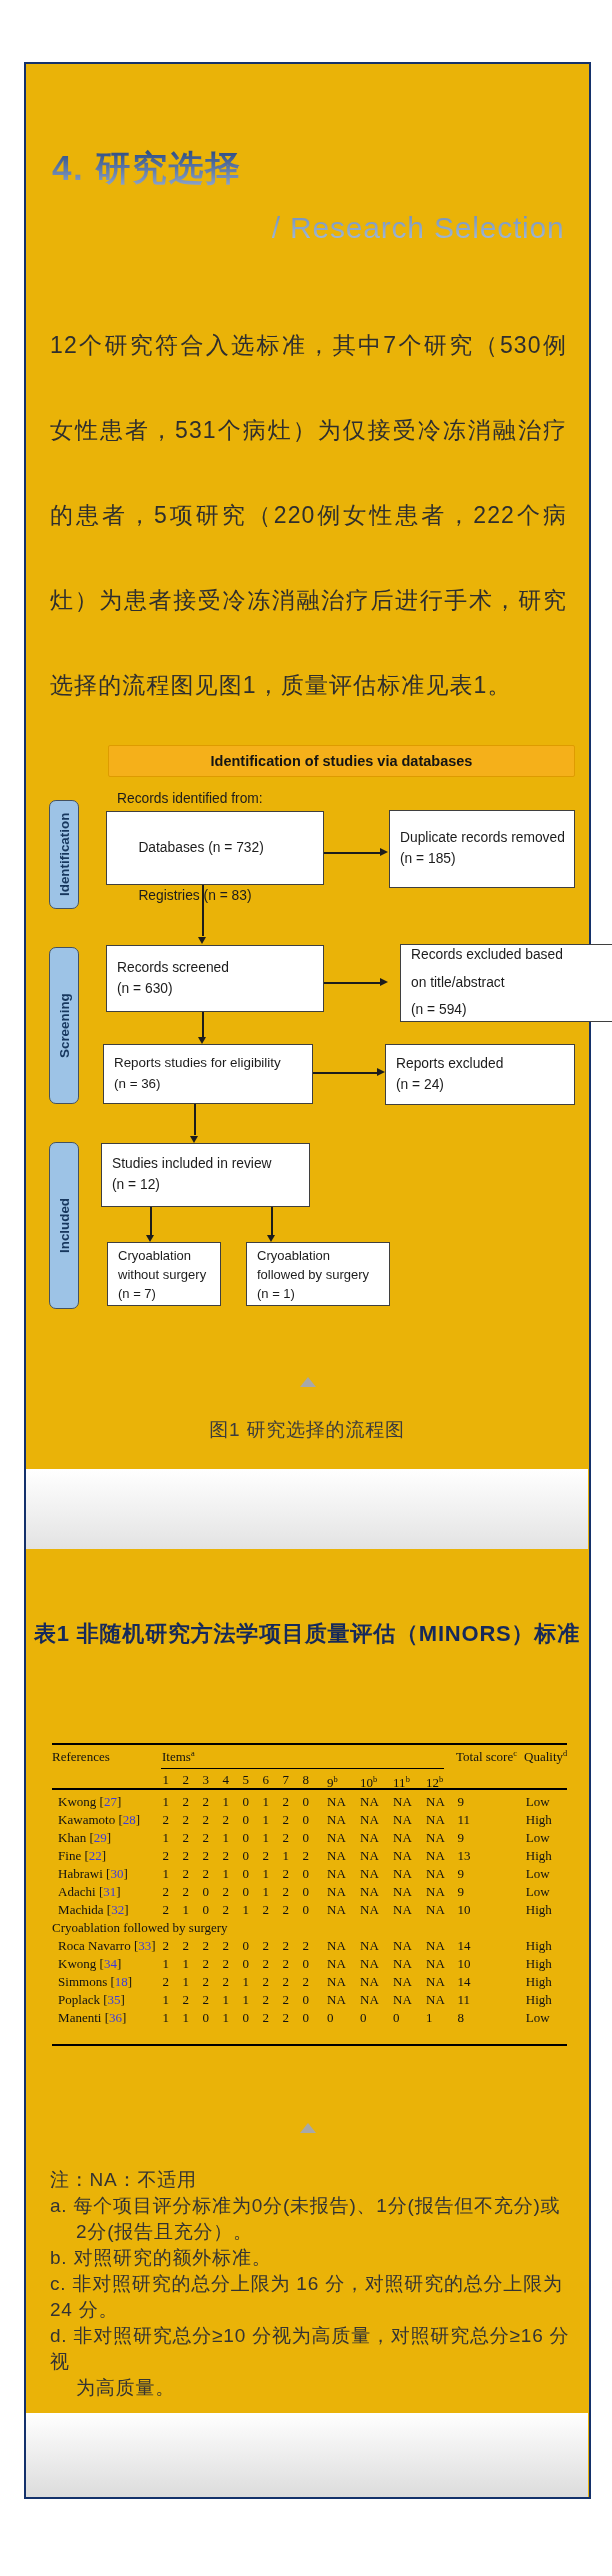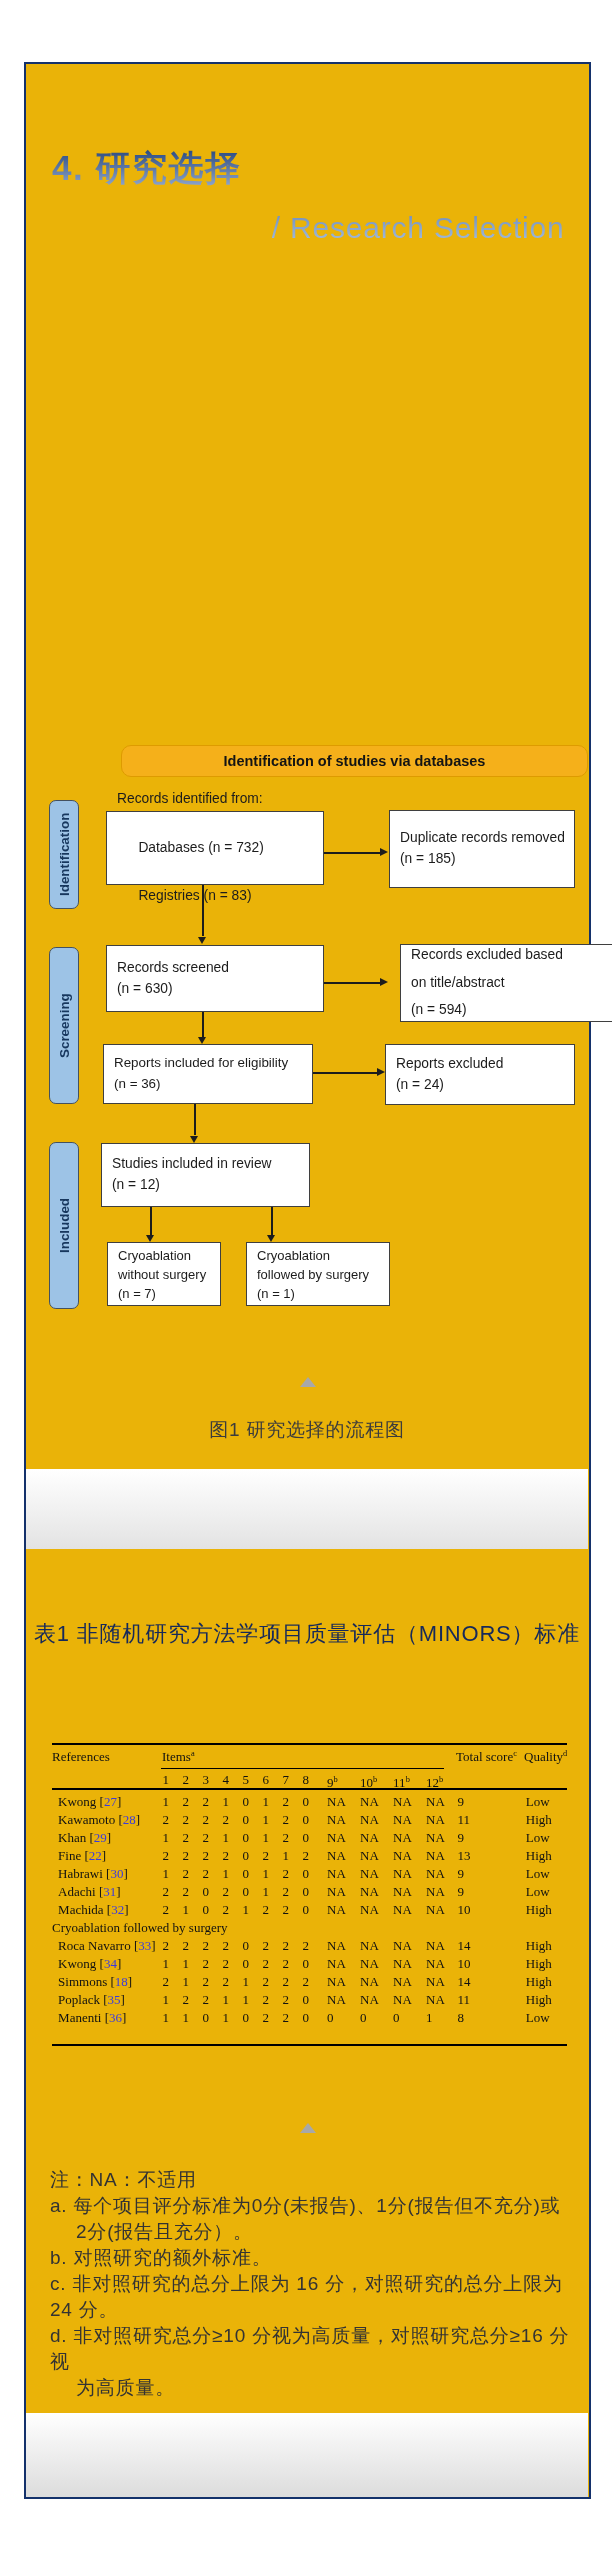--- a/index.html
+++ b/index.html
@@ -14,22 +14,22 @@
     -webkit-background-clip:text;background-clip:text;-webkit-text-fill-color:transparent;color:#35548c;}
   .sec-sub{position:absolute;right:24.5px;top:147px;font-size:30px;font-weight:400;letter-spacing:0.8px;
     background:linear-gradient(180deg,#6d8cba,#a9c0de);
     -webkit-background-clip:text;background-clip:text;-webkit-text-fill-color:transparent;color:#7f9cc4;}
 
   
   .para{position:absolute;left:24px;top:239px;width:517px;font-size:23px;line-height:85px;
         letter-spacing:1.1px;text-align:justify;color:#2e2e2e;}
 
   
-  .flow-header{position:absolute;left:95px;top:681px;width:467px;height:32px;background:#F5B01A;
-    border:1.5px solid #DE9B00;border-radius:10px;display:flex;align-items:center;justify-content:center;
+  .flow-header{position:absolute;left:82px;top:681px;width:467px;height:32px;background:#F5B01A;
+    border:1.5px solid #DE9B00;border-radius:2px;display:flex;align-items:center;justify-content:center;
     font-size:14.5px;font-weight:bold;color:#141414;box-sizing:border-box;}
   .vlabel{position:absolute;left:23px;width:30px;background:#9DC3E6;border:1.5px solid #44515f;
     border-radius:6.9px;box-sizing:border-box;display:flex;align-items:center;justify-content:center;
     writing-mode:vertical-rl;transform:rotate(180deg);font-size:13.4px;font-weight:bold;color:#17375E;}
   .v-id{top:736px;height:109px;}
   .v-scr{top:883px;height:157px;}
   .v-inc{top:1078px;height:167px;}
   .fbox{position:absolute;background:#fff;border:1.5px solid #3f3f3f;box-sizing:border-box;
     display:flex;flex-direction:column;justify-content:center;padding-left:10px;padding-right:3.1px;
     font-size:13.8px;line-height:20.7px;color:#1c1c1c;}
@@ -59,21 +59,21 @@
   .tri1{left:274px;top:1313px;} .tri2{left:274px;top:2059px;}
   .fig-caption{position:absolute;left:0;top:1353px;width:562px;text-align:center;
        font-size:19px;color:#3c3c3c;letter-spacing:0.8px;}
   .grad1{position:absolute;left:0;top:1405px;width:562px;height:80px;
        background:linear-gradient(180deg,#ffffff,#e3e3e3);}
   .grad2{position:absolute;left:0;bottom:0;width:562px;height:84px;
        background:linear-gradient(180deg,#ffffff,#dcdcdc);}
 
   
   .tbl-title{position:absolute;left:0;top:1555px;width:562px;text-align:center;
-       font-size:22px;font-weight:normal;color:#16295a;letter-spacing:0.8px;}
+       font-size:22px;font-weight:bold;color:#16295a;letter-spacing:0.8px;}
   .minors{position:absolute;left:26px;top:1679px;width:515px;height:306px;
        font-family:"Liberation Serif",serif;font-size:13px;color:#111;}
   .rule{position:absolute;left:0;width:515px;background:#000;}
   .rule-top{top:0;height:1.5px;}
   .rule-items{top:25px;left:109px;width:283px;height:0.8px;}
   .rule-thick{top:45px;height:2.3px;}
   .rule-bot{top:301px;height:1.5px;}
   .h1{position:absolute;top:6.1px;white-space:nowrap;}
   .h1 sup,.minors sup{font-size:8.4px;}
   .h-refs{left:0;} .h-items{left:110px;} .h-total{left:404px;} .h-quality{left:472px;}
@@ -95,20 +95,21 @@
   .note-ind{padding-left:26px;}
 </style>
 </head>
 <body>
 
 <div class="frame">
 
   <div class="sec-title">4. 研究选择</div>
   <div class="sec-sub">/ Research Selection</div>
 
+  <div class="para">12个研究符合入选标准，其中7个研究（530例女性患者，531个病灶）为仅接受冷冻消融治疗的患者，5项研究（220例女性患者，222个病灶）为患者接受冷冻消融治疗后进行手术，研究选择的流程图见图1，质量评估标准见表1。</div>
 
   <div class="flow-header">Identification of studies via databases</div>
 
   <div class="vlabel v-id">Identification</div>
   <div class="vlabel v-scr">Screening</div>
   <div class="vlabel v-inc">Included</div>
 
   <div class="fbox b-identified">
     <div>Records identified from:</div>
     <div class="ind">Databases (n = 732)</div>
@@ -121,21 +122,21 @@
   <div class="fbox b-screened">
     <div>Records screened</div>
     <div>(n = 630)</div>
   </div>
   <div class="fbox b-excl-ta">
     <div>Records excluded based</div>
     <div>on title/abstract</div>
     <div>(n = 594)</div>
   </div>
   <div class="fbox b-assessed">
-    <div>Reports included for eligibility</div>
+    <div>Reports studies for eligibility</div>
     <div>(n = 36)</div>
   </div>
   <div class="fbox b-rep-excl">
     <div>Reports excluded</div>
     <div>(n = 24)</div>
   </div>
   <div class="fbox b-included">
     <div>Studies included in review</div>
     <div>(n = 12)</div>
   </div>

